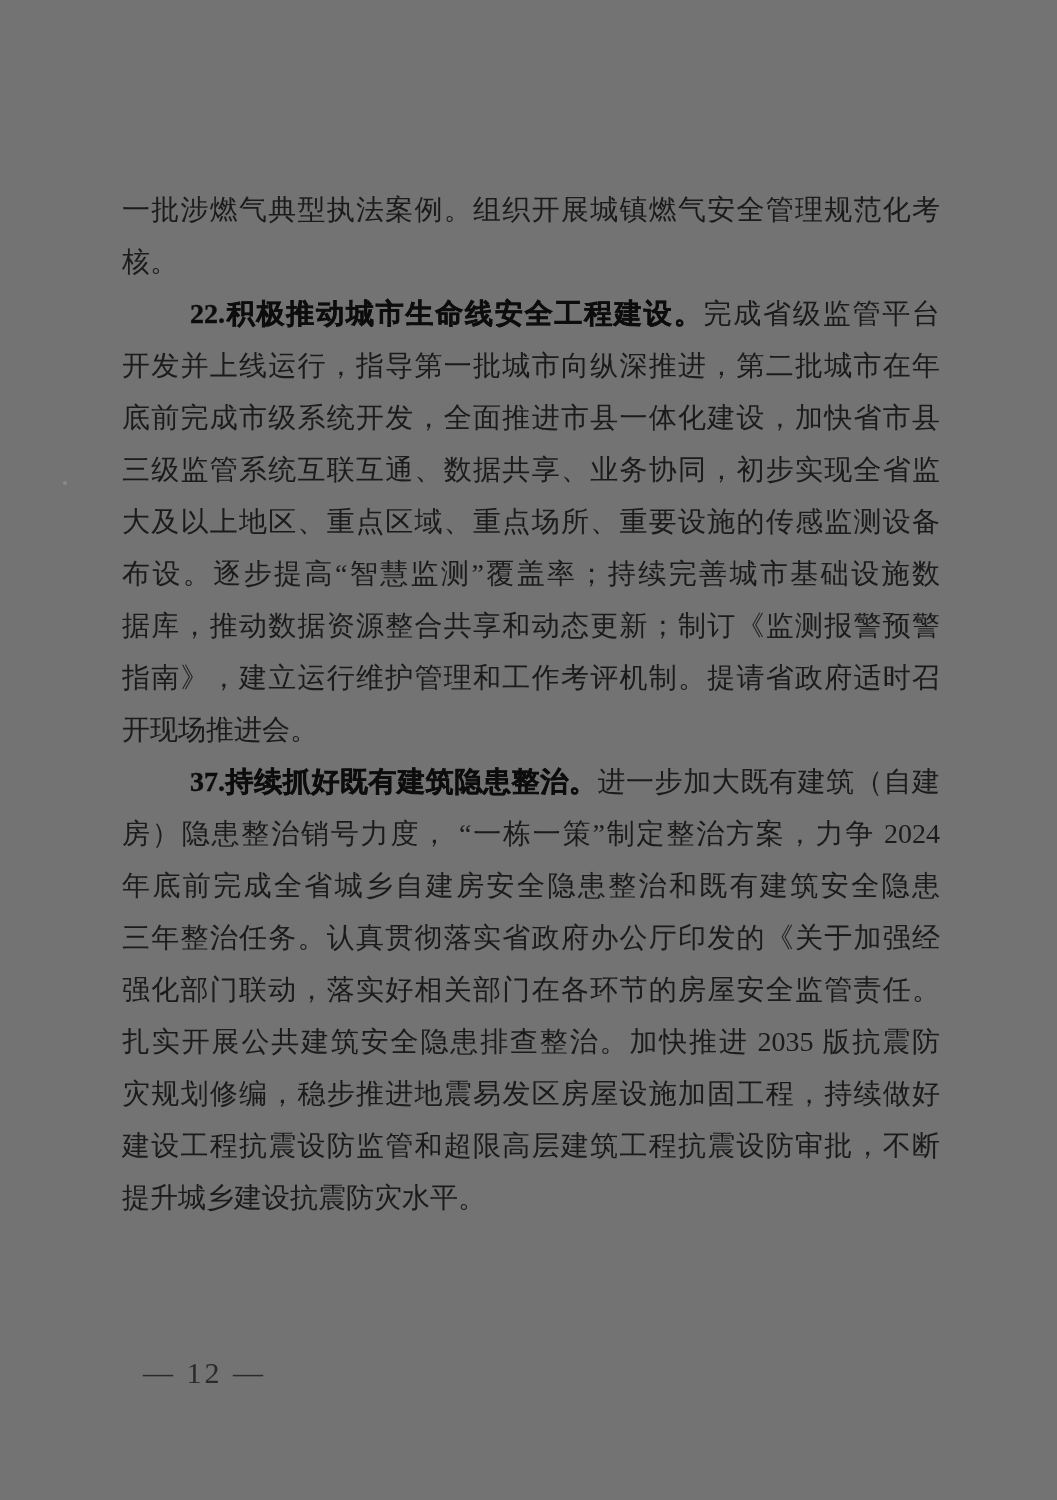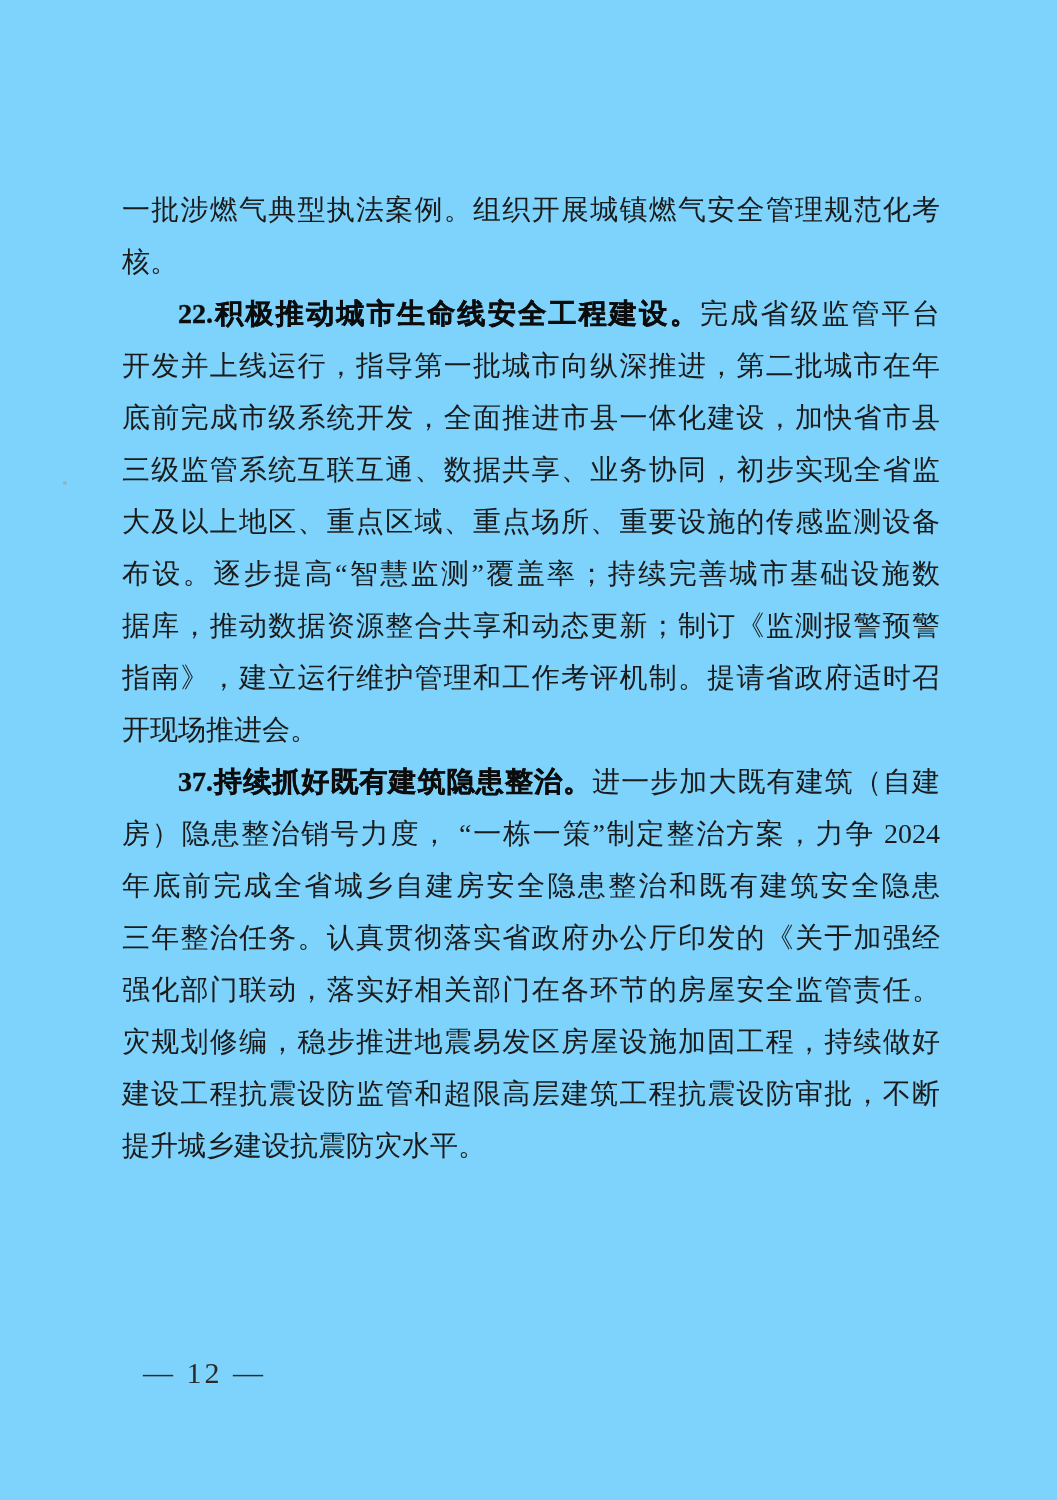--- a/index.html
+++ b/index.html
@@ -4,21 +4,21 @@
 <style>
   html, body {
     margin: 0;
     padding: 0;
     background: #ffffff;
   }
   .page {
     position: relative;
     width: 1057px;
     height: 1500px;
-    background: #7dd3fc;
+    background: #737373;
     overflow: hidden;
     font-family: "Liberation Serif", serif;
   }
   .text-block {
     position: absolute;
     left: 122px;
     top: 184px;
     width: 818px;
     font-size: 28px;
     line-height: 52px;
@@ -33,20 +33,21 @@
   }
   .line.last {
     text-align-last: left;
   }
   .line.indent {
     text-indent: 2em;
   }
   .lead {
     font-weight: 700;
     color: #0d0d0d;
+    margin-left: 12px;
     -webkit-text-stroke: 0.4px #0d0d0d;
   }
   .footer {
     position: absolute;
     left: 143px;
     top: 1356px;
     font-size: 30px;
     color: #2a2a2a;
     letter-spacing: 3px;
     font-family: Liberation Serif, serif;
@@ -76,20 +77,21 @@
       <div class="line"><span>大及以上地区、重点区域、重点场所、重要设施的传感监测设备</span></div>
       <div class="line"><span>布设。逐步提高“智慧监测”覆盖率；持续完善城市基础设施数</span></div>
       <div class="line"><span>据库，推动数据资源整合共享和动态更新；制订《监测报警预警</span></div>
       <div class="line"><span>指南》，建立运行维护管理和工作考评机制。提请省政府适时召</span></div>
       <div class="line last"><span>开现场推进会。</span></div>
       <div class="line indent"><span class="lead">37.持续抓好既有建筑隐患整治。</span><span>进一步加大既有建筑（自建</span></div>
       <div class="line"><span>房）隐患整治销号力度， “一栋一策”制定整治方案，力争 2024</span></div>
       <div class="line"><span>年底前完成全省城乡自建房安全隐患整治和既有建筑安全隐患</span></div>
       <div class="line"><span>三年整治任务。认真贯彻落实省政府办公厅印发的《关于加强经</span></div>
       <div class="line"><span>强化部门联动，落实好相关部门在各环节的房屋安全监管责任。</span></div>
+      <div class="line"><span>扎实开展公共建筑安全隐患排查整治。加快推进 2035 版抗震防</span></div>
       <div class="line"><span>灾规划修编，稳步推进地震易发区房屋设施加固工程，持续做好</span></div>
       <div class="line"><span>建设工程抗震设防监管和超限高层建筑工程抗震设防审批，不断</span></div>
       <div class="line last"><span>提升城乡建设抗震防灾水平。</span></div>
     </div>
   <div class="speck"></div>
   <div class="footer">
     <span>— 12 —</span>
   </div>
 </div>
 

